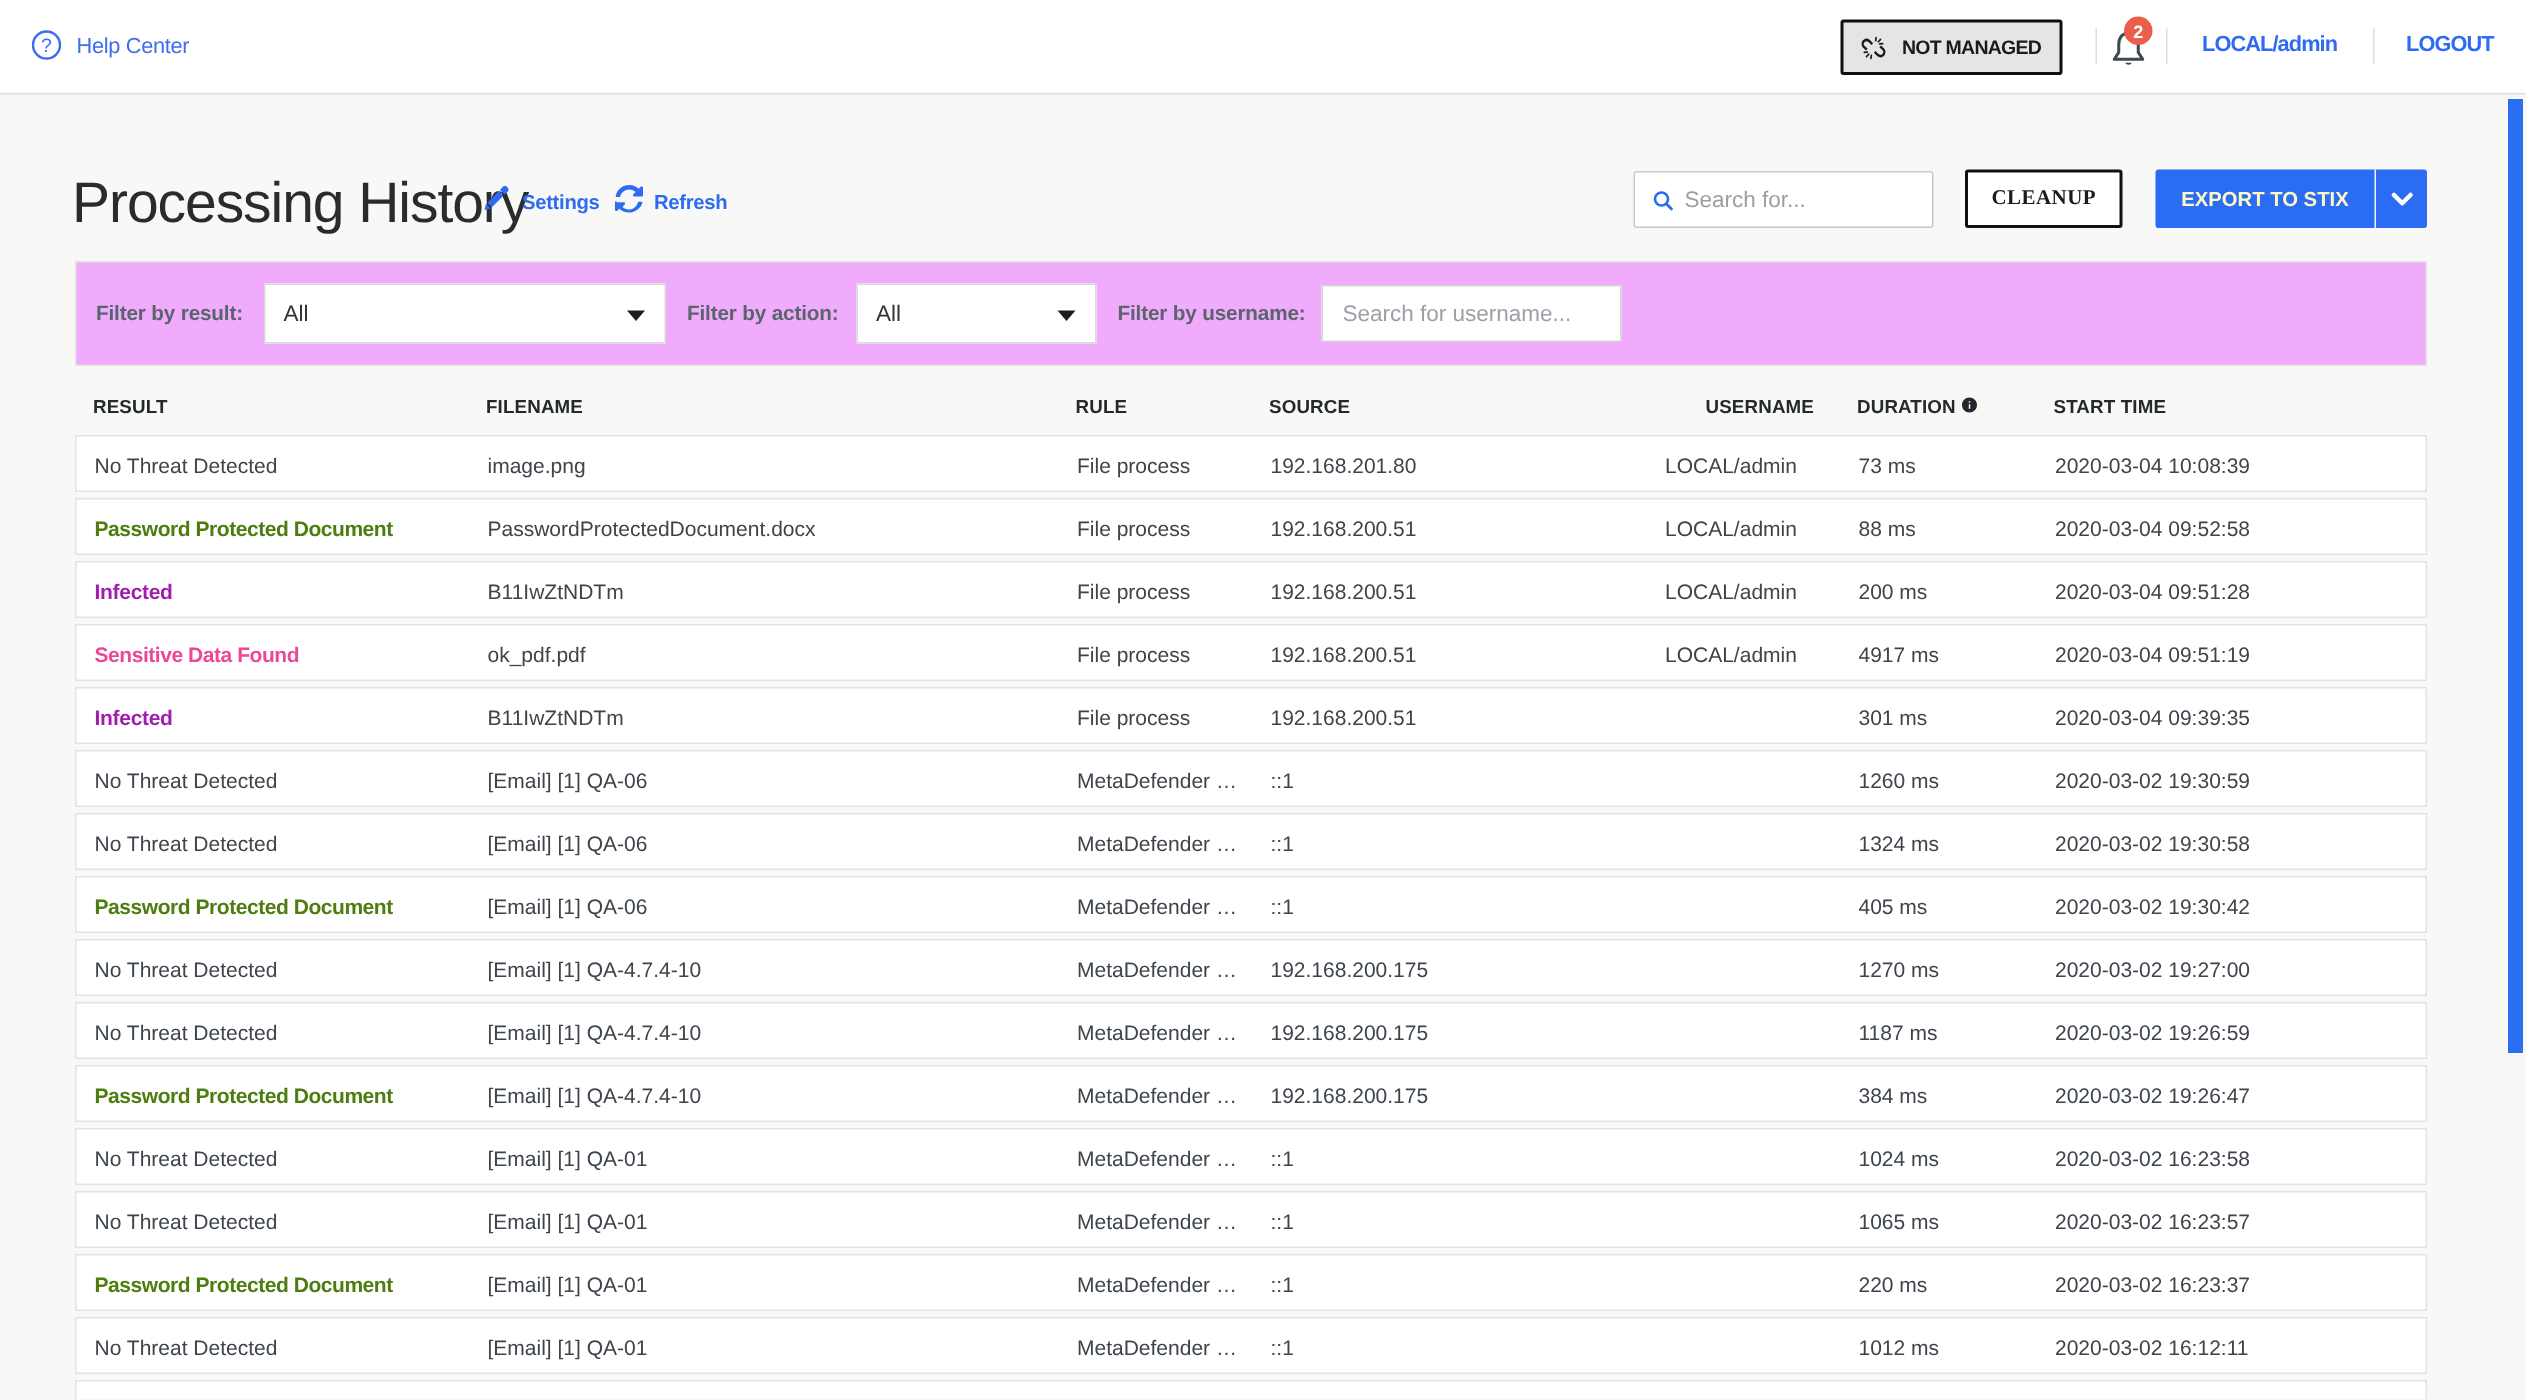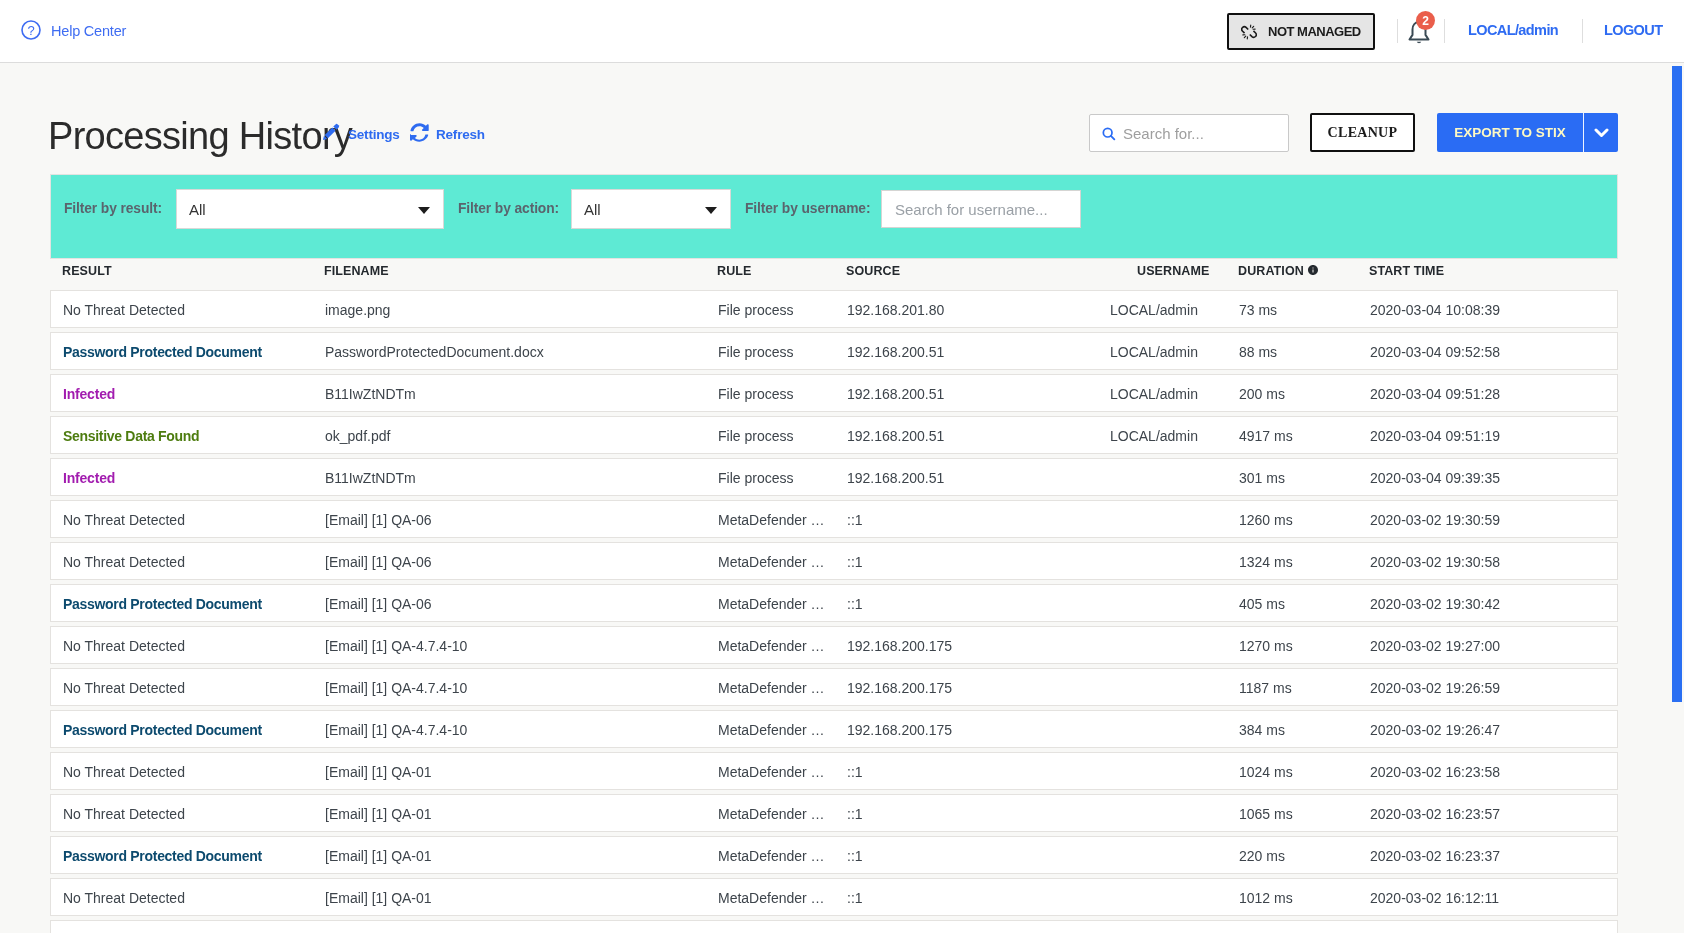--- a/index.html
+++ b/index.html
@@ -69,22 +69,22 @@
 }
 #exportbtn .lbl {
   position:absolute; left:0; top:0; width:146px; height:39px;
   display:flex; align-items:center; justify-content:center;
   font-size:13.5px; font-weight:bold; letter-spacing:0px;
 }
 #exportbtn .div { position:absolute; left:146px; top:0; width:1px; height:39px; background:#eef3ff; }
 #exportbtn .chev { position:absolute; left:147px; top:0; width:34px; height:39px; display:flex; align-items:center; justify-content:center; }
 
 #filterbar {
-  position:absolute; left:50px; top:174px; width:1568px; height:85px;
-  background:#5eead4; border:1px solid #e3e3e1;
+  position:absolute; left:50px; top:174px; width:1568px; height:70px;
+  background:#f0abfc; border:1px solid #e3e3e1;
 }
 .flabel { position:absolute; top:26px; font-size:13.8px; font-weight:bold; color:#5a646d; letter-spacing:-0.1px; }
 .fsel {
   position:absolute; top:14px; height:40px; background:#fff; border:1px solid #d9d9d7;
   font-size:15px; color:#333;
 }
 .fsel .val { position:absolute; left:12px; top:11px; }
 .fsel .caret {
   position:absolute; right:13px; top:17px; width:0; height:0;
   border-left:6px solid transparent; border-right:6px solid transparent;
@@ -109,23 +109,23 @@
   background:#fff; border:1px solid #e4e2df;
 }
 .c { position:absolute; top:11px; font-size:14px; color:#3d444b; white-space:nowrap; }
 .c0 { left:12px; }
 .c1 { left:274px; }
 .c2 { left:667px; }
 .c3 { left:796px; }
 .c4 { left:1059px; }
 .c5 { left:1188px; }
 .c6 { left:1319px; }
-.r-ppd { color:#0c4a6e; font-weight:bold; letter-spacing:-0.3px; }
+.r-ppd { color:#4d7c0f; font-weight:bold; letter-spacing:-0.3px; }
 .r-inf { color:#a21caf; font-weight:bold; letter-spacing:-0.2px; }
-.r-sdf { color:#4d7c0f; font-weight:bold; letter-spacing:-0.3px; }
+.r-sdf { color:#ec4899; font-weight:bold; letter-spacing:-0.3px; }
 
 #thumb { position:absolute; left:1672px; top:66px; width:10px; height:636px; background:#2a6ff2; }
 </style>
 </head>
 <body>
 
 <div id="topbar">
   <svg class="help-ic" width="20" height="20" viewBox="0 0 20 20">
     <circle cx="10" cy="10" r="9" fill="none" stroke="#3e6cf2" stroke-width="1.6"></circle>
     <text x="10" y="14.5" text-anchor="middle" font-size="13" fill="#3e6cf2" font-family="Liberation Sans">?</text>

